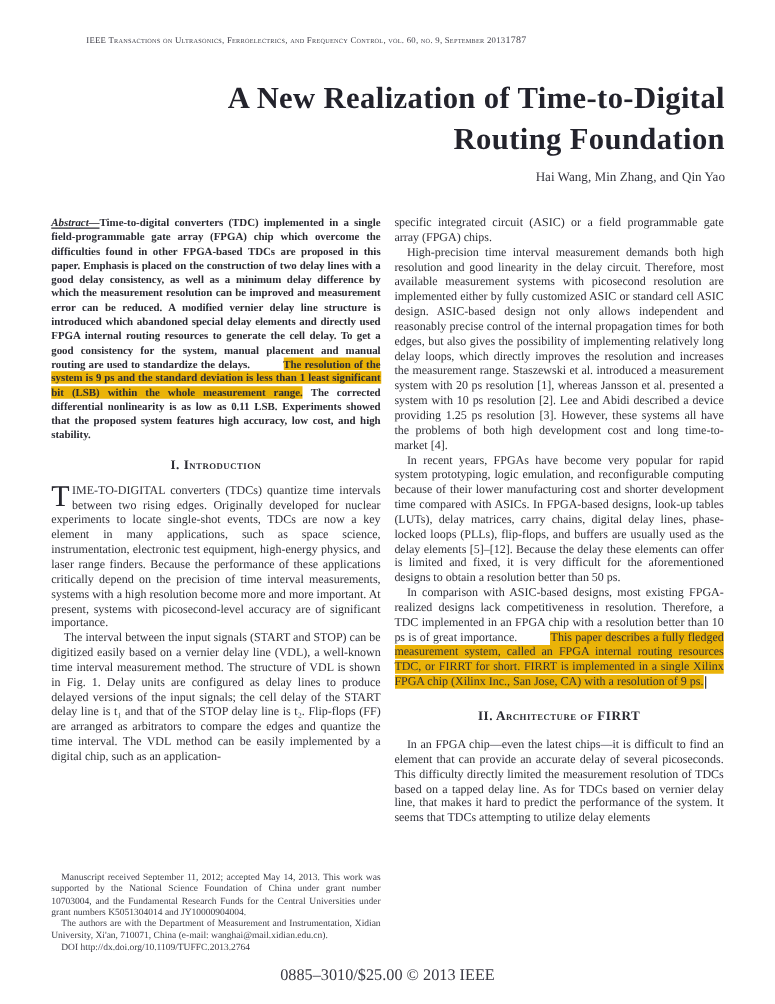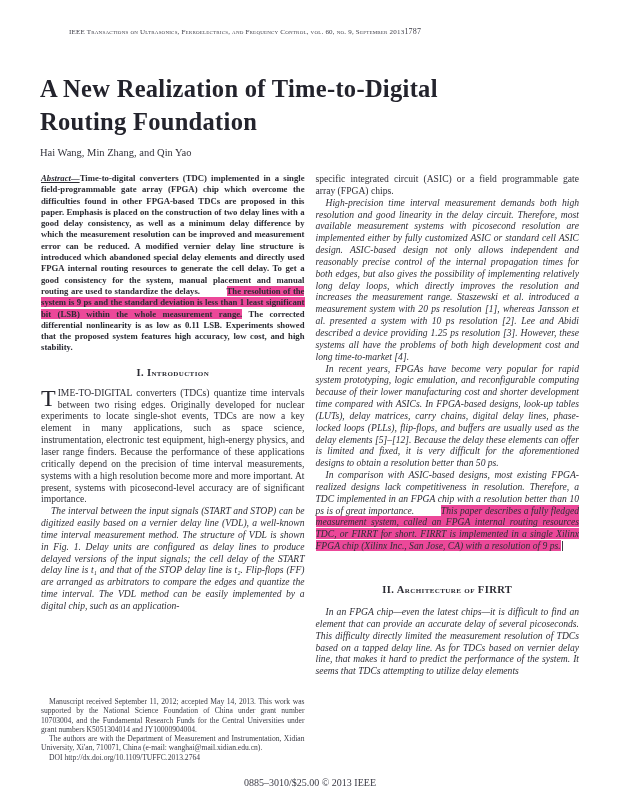--- a/index.html
+++ b/index.html
@@ -17,22 +17,22 @@
     position:absolute; top:27px; left:41px; right:41px;
     display:flex; justify-content:flex-start; align-items:baseline;
     font-size:7px; letter-spacing:.2px;
     color:#3c3c46;
     margin-left:28px;
   }
   .header .journal { font-variant:small-caps; }
   .header .pageno { font-size:8px; }
   
   .title-block {
-    position:absolute; top:72px; left:40px; right:40px;
-    text-align:left;
+    position:absolute; top:62px; left:40px; right:40px;
+    text-align:right;
   }
   .title-line {
     font-size:24.5px; font-weight:700; line-height:33px;
     color:#23232c; letter-spacing:.3px;
   }
   .authors {
     margin-top:9px; font-size:10.5px; color:#33333c;
   }
   
   .columns {
@@ -47,45 +47,45 @@
     font-size:8.7px; font-weight:700; line-height:11.3px;
     color:#2b2b33;
   }
   .ab-label { font-style:italic;text-decoration:underline; }
   
   h2.section {
     font-size:10.5px; font-weight:700; font-variant:small-caps;
     text-align:center; letter-spacing:.4px; color:#2b2b33;
     margin-top:13px; margin-bottom:9px;
   }
-  h2.section.arch { margin-top:32px; margin-bottom:11px; }
+  h2.section.arch { margin-top:16px; margin-bottom:11px; }
   
   p.body {
     font-size:9.6px; line-height:11.85px; color:#2e2e36;
   }
-  p.body.indent { text-indent:10px;font-style:italic; }
+  p.body.indent { text-indent:10px; }
   .dropcap {
     float:left;
     font-size:24px; line-height:21px;
     padding-right:2px; padding-top:1px;
     color:#26262e;
   }
   
-  .hl { background:#ec4899;margin-left:24px; }
+  .hl { background:#eab308;margin-left:24px; }
   .cursor {
     display:inline-block; width:1.5px; height:10px;
     background:#3a3a44; vertical-align:text-bottom; margin-left:1px;
   }
   
   .footnote { margin-top:auto; font-size:7.6px; line-height:9.3px; color:#3a3a44; }
   .footnote p { text-indent:8px; }
   
   .footer {
     position:absolute; bottom:15px; left:0; right:0;
-    text-align:center; font-size:10px; color:#3a3a44;
+    text-align:center; font-size:13px; color:#3a3a44;
   }
 </style>
 </head>
 <body>
 
 <div class="page">
 
   <div class="header">
     <span class="journal">IEEE Transactions on Ultrasonics, Ferroelectrics, and Frequency Control, vol. 60, no. 9, September 2013</span>
     <span class="pageno">1787</span>

